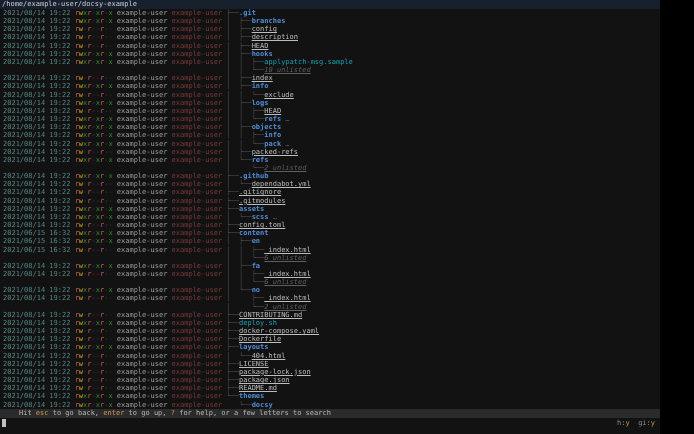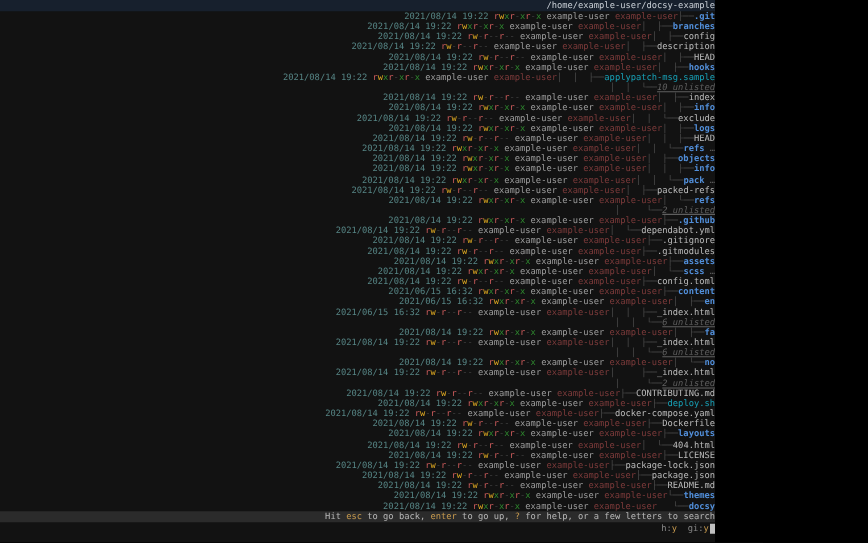--- a/index.html
+++ b/index.html
@@ -1,20 +1,20 @@
 <!DOCTYPE html>
 <html style="--background: #121212; --topbar-bg: #17202d; --topbar-text: #c9cfd6; --directory: #518ed9; --executable: #17a2b8; --file: #bdbdbd; --unlisted: #5f5f5f; --tree-lines: #4f4f4f; --date: #568585; --perm-r: #cd5c5c; --perm-w: #daa520; --perm-x: #2f8b2f; --owner: #9d9d9d; --group: #7e3b3b; --status-bg: #2b2b2b; --status-text: #b8b8b8; --key: #c79a4e; --flag-label: #8a8a8a; --flag-value: #c79a4e; --cursor: #c0c0c0;"><head>
 <meta charset="utf-8">
 <style>
   html,body{margin:0;padding:0;background:#000;}
   .screen{
-    width:572px;height:434px;position:relative;overflow:hidden;
+    width:660px;height:434px;position:relative;overflow:hidden;
     background:var(--background);
     font-family:"DejaVu Sans Mono",monospace;
-    font-size:7px;line-height:8.16px;text-align:right;
+    font-size:7px;line-height:8.16px;
     -webkit-font-smoothing:antialiased;
   }
   .topbar{
     height:9px;line-height:9px;padding-left:2px;
     background:var(--topbar-bg);color:var(--topbar-text);
     white-space:pre;overflow:hidden;
   }
   .tree{position:absolute;top:9px;left:0;right:0;}
   .row{height:8.16px;line-height:8.16px;white-space:pre;padding-left:3px;overflow:hidden;}
   .c{display:inline-block;vertical-align:top;}
@@ -22,21 +22,21 @@
   .perms{width:10ch;}
   .pm-r{color:var(--perm-r);}
   .pm-w{color:var(--perm-w);}
   .pm-x{color:var(--perm-x);}
   .pm-d{color:#3f3f3f;}
   .owner{width:13ch;color:var(--owner);}
   .group{width:13ch;color:var(--group);}
   .prefix{color:var(--tree-lines);}
   .t-dir{color:var(--directory);font-weight:bold;margin-top:10px;}
   .t-exe{color:var(--executable);}
-  .t-file{color:var(--file);}
+  .t-file{color:var(--file);text-decoration:underline;}
   .t-unlisted{color:var(--unlisted);font-style:italic;text-decoration:underline;}
   .suffix{color:var(--unlisted);}
   .statusbar{
     position:absolute;left:0;right:0;top:409px;height:9px;line-height:9px;
     background:var(--status-bg);color:var(--status-text);
     padding-left:19px;white-space:pre;overflow:hidden;
   }
   .key{color:var(--key);}
   .inputline{position:absolute;left:0;right:0;top:418px;height:10px;line-height:10px;background:var(--background);}
   .cursor{display:inline-block;width:4px;height:8px;margin:1px 0 0 2px;background:var(--cursor);}

